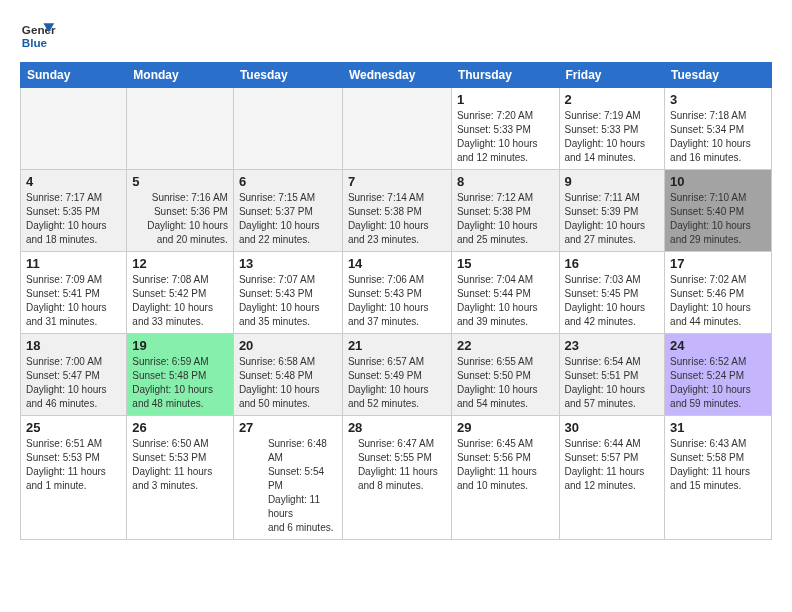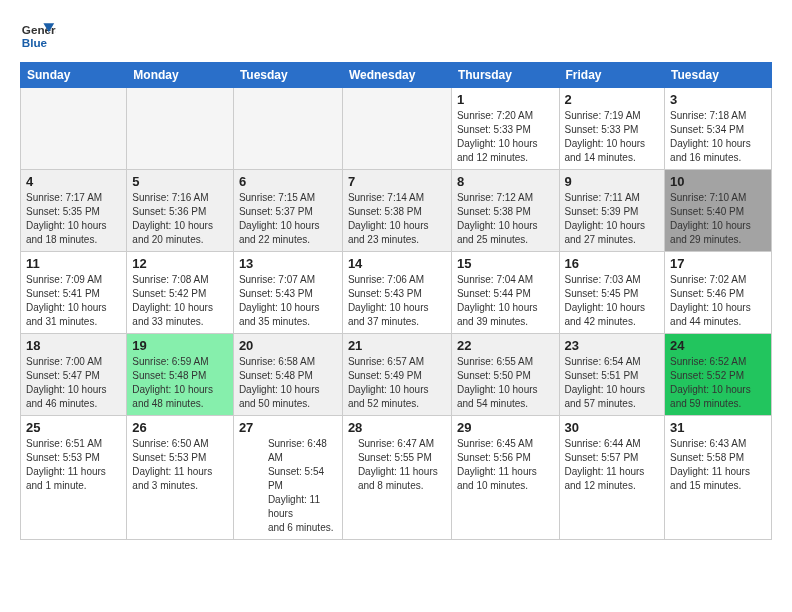--- a/index.html
+++ b/index.html
@@ -151,21 +151,21 @@
         <tr class="week-row" style="background: rgb(245, 245, 245);">
           <td style="background: rgb(240, 240, 240);">
             <div class="day-num">4</div>
             <div class="day-info" style="white-space: pre-line;">Sunrise: 7:17 AM
 Sunset: 5:35 PM
 Daylight: 10 hours
 and 18 minutes.</div>
           </td>
           <td style="background: rgb(240, 240, 240);">
             <div class="day-num">5</div>
-            <div class="day-info" style="white-space: pre-line;">Sunrise: 7:16 AM
+            <div class="day-info" style="white-space: pre-line; text-align: right;">Sunrise: 7:16 AM
 Sunset: 5:36 PM
 Daylight: 10 hours
 and 20 minutes.</div>
           </td>
           <td style="background: rgb(240, 240, 240);">
             <div class="day-num">6</div>
             <div class="day-info" style="white-space: pre-line;">Sunrise: 7:15 AM
 Sunset: 5:37 PM
 Daylight: 10 hours
 and 22 minutes.</div>
@@ -286,24 +286,24 @@
 Daylight: 10 hours
 and 54 minutes.</div>
           </td>
           <td style="background: rgb(240, 240, 240);">
             <div class="day-num">23</div>
             <div class="day-info" style="white-space: pre-line;">Sunrise: 6:54 AM
 Sunset: 5:51 PM
 Daylight: 10 hours
 and 57 minutes.</div>
           </td>
-          <td style="background: #22c55e; margin-top: 8px;">
+          <td style="background: #c4b5fd; margin-top: 8px;">
             <div class="day-num">24</div>
             <div class="day-info" style="white-space: pre-line;">Sunrise: 6:52 AM
-Sunset: 5:52 PM
+Sunset: 5:24 PM
 Daylight: 10 hours
 and 59 minutes.</div>
           </td>
         </tr>
         <tr class="week-row">
           <td>
             <div class="day-num">25</div>
             <div class="day-info" style="white-space: pre-line;">Sunrise: 6:51 AM
 Sunset: 5:53 PM
 Daylight: 11 hours

